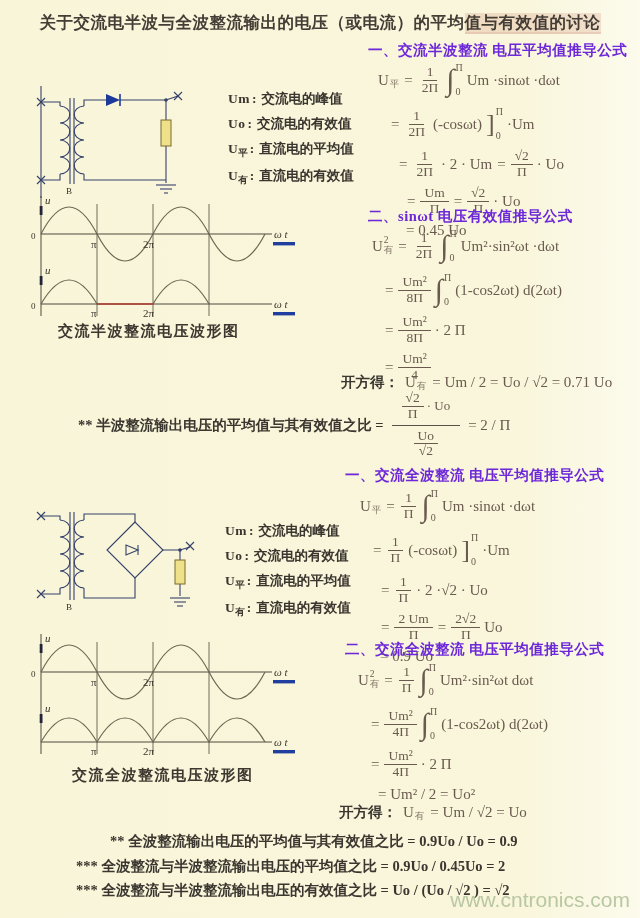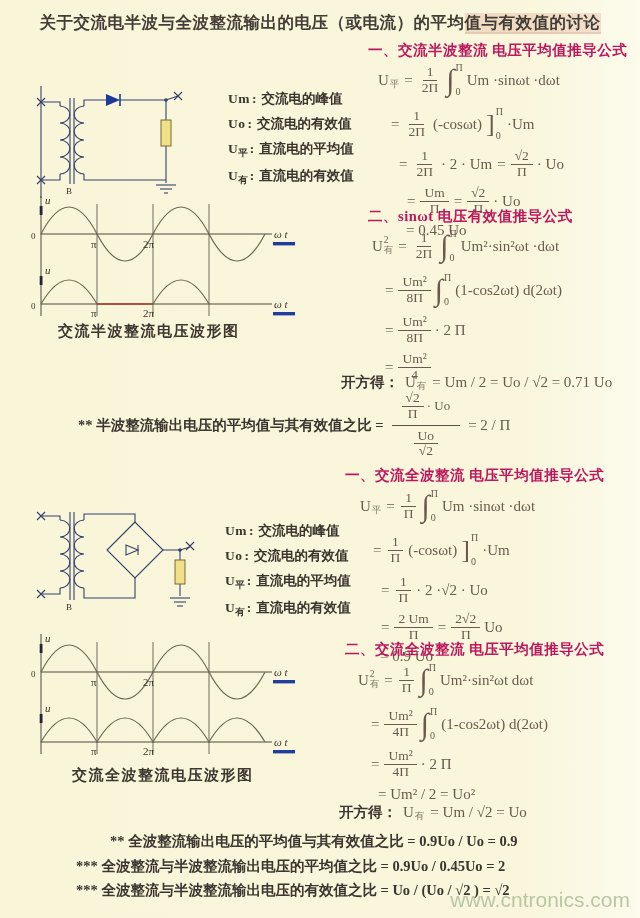--- a/index.html
+++ b/index.html
@@ -5,21 +5,21 @@
   html,body{margin:0;padding:0;}
   body{width:640px;height:918px;position:relative;overflow:hidden;
        font-family:"Liberation Serif",serif;
        background:linear-gradient(90deg,#f8f5d9 0%,#f9f6dc 82%,#fcfbec 100%);}
   .abs{position:absolute;}
   
   .title{top:12px;left:0;width:640px;text-align:center;font-size:16.5px;font-weight:700;
          color:#433d36;letter-spacing:0.5px;}
   .title .em{background:rgba(195,85,60,0.16);box-shadow:0 2px 0 rgba(180,70,55,.25);}
   
-  .shead{font-size:14.5px;font-weight:700;color:#be185d;letter-spacing:0.5px;}
+  .shead{font-size:14.5px;font-weight:700;color:#6d28d9;letter-spacing:0.5px;}
   
   .fcol{display:flex;flex-direction:column;align-items:flex-start;color:#6a5a4e;}
   .fline{display:flex;align-items:center;gap:4px;margin:3px 0;font-size:15px;color:#6a5a4e;}
   .ind1{margin-left:12px;} .ind2{margin-left:20px;} .ind3{margin-left:28px;}
   .frac{display:inline-flex;flex-direction:column;align-items:center;font-size:13.5px;line-height:1.1;}
   .frac .num{padding:0 4px;border-bottom:1.3px solid #6a5a4e;}
   .frac .den{padding:0 4px;}
   .intg{display:inline-flex;align-items:center;}
   .isym{font-size:30px;line-height:26px;font-weight:400;}
   .ilim{display:inline-flex;flex-direction:column;justify-content:space-between;height:34px;

